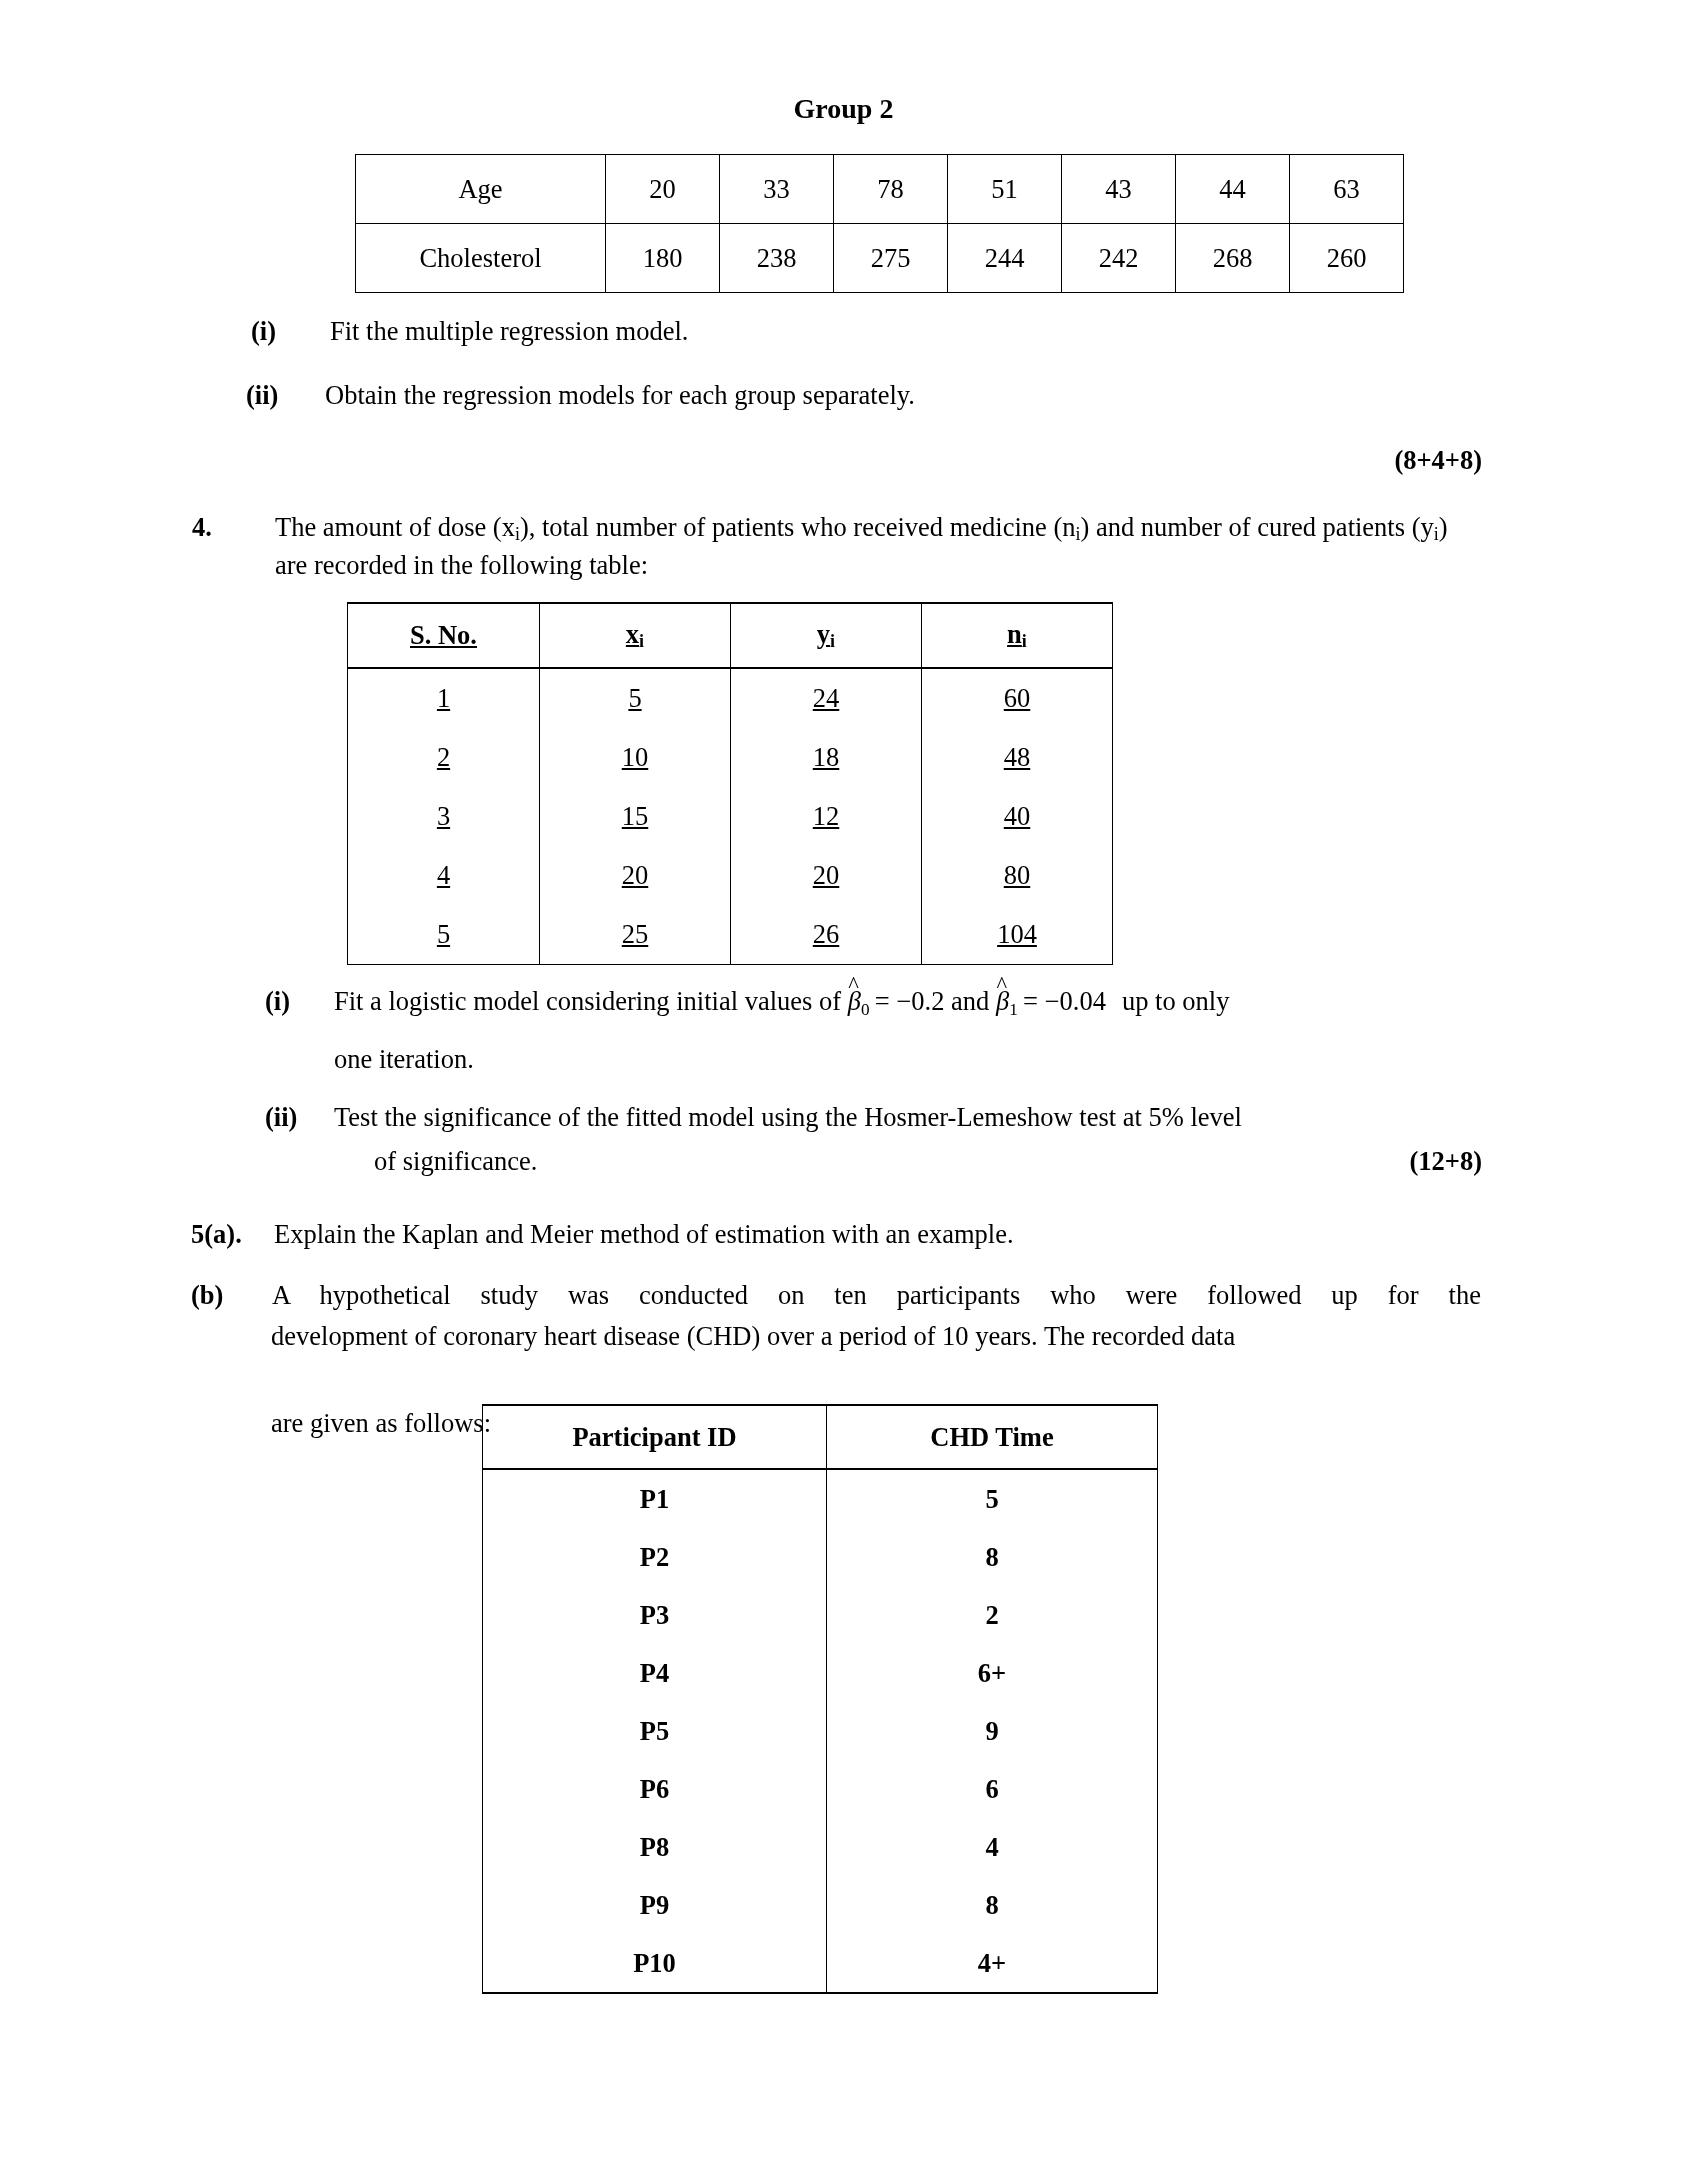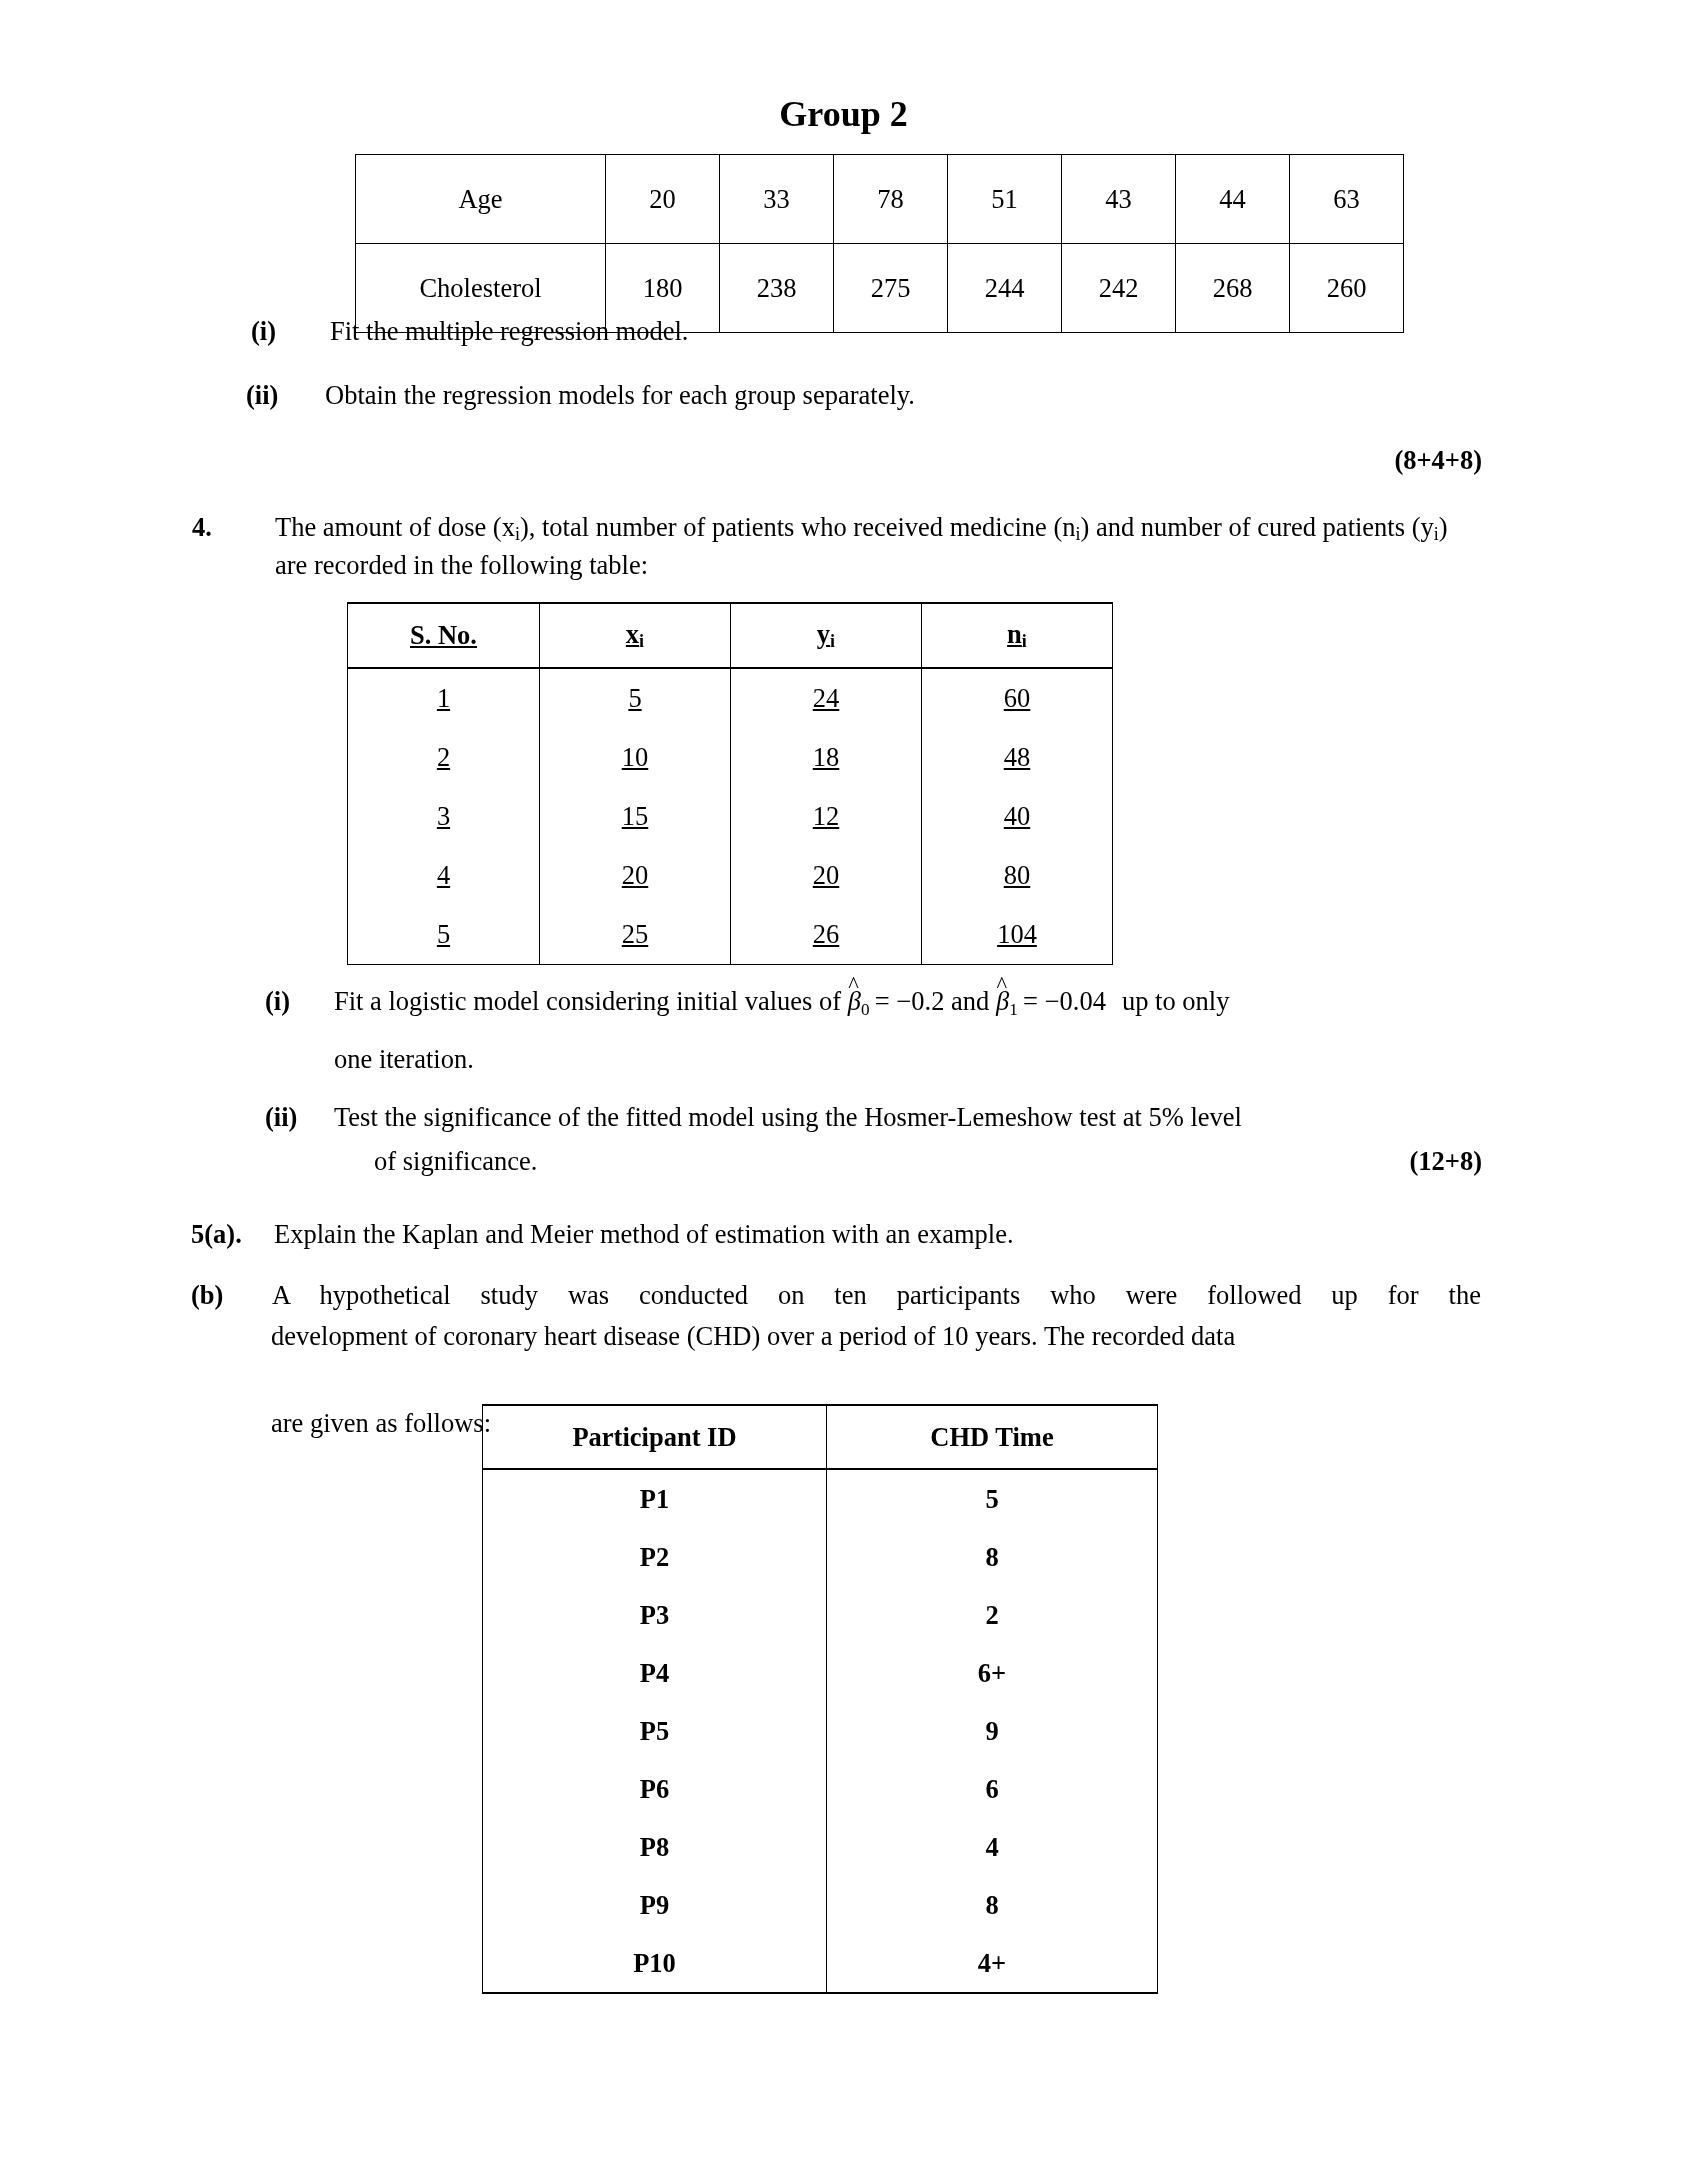--- a/index.html
+++ b/index.html
@@ -24,40 +24,40 @@
     box-sizing: border-box;
     padding: 0;
   }
 
   
   .group-title {
     position: absolute;
     left: 0; top: 93px;
     width: 1687px;
     text-align: center;
-    font-size: 36px;
+    font-size: 28px;
     font-weight: bold;
   }
 
   
   .tbl-age {
     position: absolute;
     left: 355px;
     top: 154px;
     width: 976px;
     border-collapse: collapse;
     table-layout: fixed;
   }
   .tbl-age td {
     border: 1.3px solid #000;
     text-align: center;
     vertical-align: middle;
     height: 64px;
     font-size: 26.5px;
-    padding: 12px 4px;
+    padding: 2px 4px;
     margin-top: 24px;
   }
   .tbl-age td.lbl { width: 241px; }
   .tbl-age td.val { width: 105px; }
   .rrow {
     position: absolute;
     display: flex;
     align-items: flex-start;
     font-size: 26.5px;
     line-height: 1.18;

